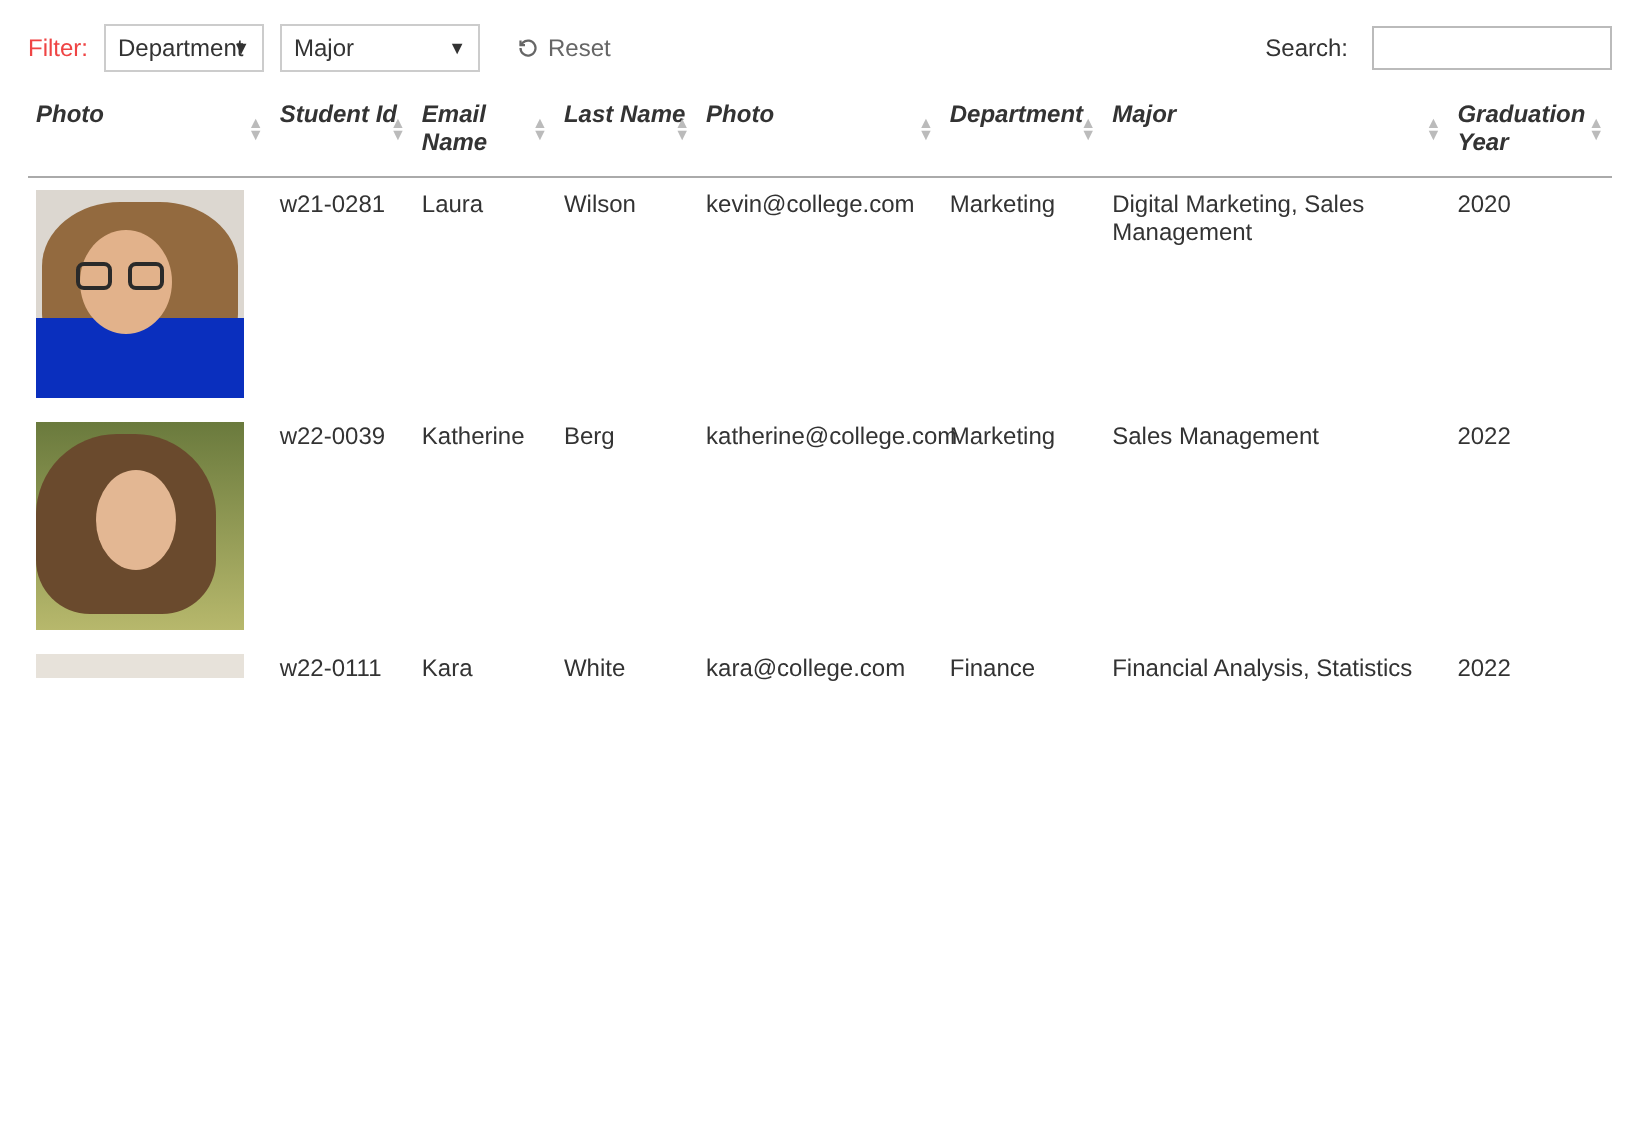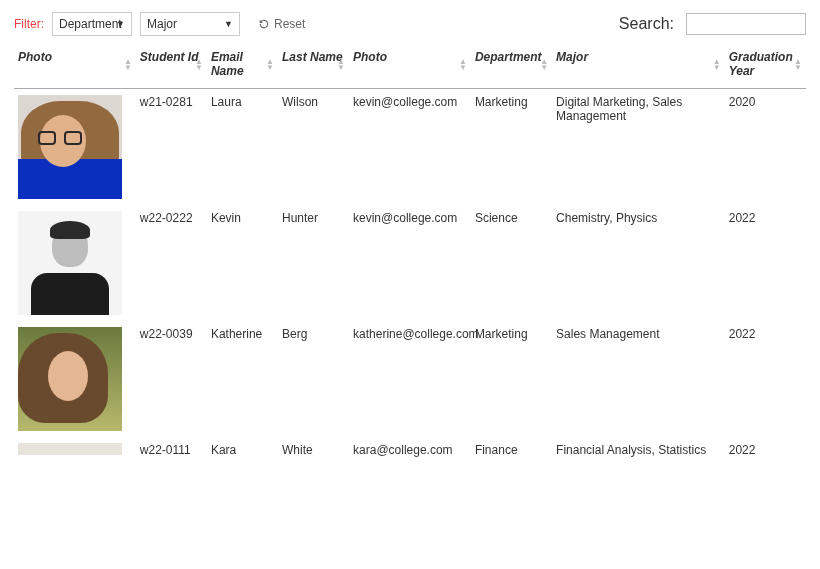--- a/index.html
+++ b/index.html
@@ -36,21 +36,21 @@
   }
   .dept-select { width: 80px; }
   .major-select { width: 100px; }
   .reset-btn {
     background: none; border: none; cursor: pointer;
     font-size: 12px; color: #666; display: inline-flex; align-items: center; gap: 4px;
     padding: 2px 4px; margin-left: 6px;
   }
   .reset-btn svg { width: 12px; height: 12px; }
   .spacer { flex: 1; }
-  .search-label { font-size: 16px; color:#333; margin-right: 4px;}
+  .search-label { font-size: 12px; color:#333; margin-right: 4px;}
   .search-input {
     width: 120px; height: 22px; border: 1px solid #bbb; padding: 2px 4px; font-size: 12px;
   }
   table.data {
     width: 100%;
     border-collapse: collapse;
     table-layout: fixed;
   }
   table.data thead th {
     text-align: left;
@@ -208,37 +208,20 @@
             <div class="ph gl g2"></div>
           </div>
         </td>
         <td>w21-0281</td>
         <td>Laura</td>
         <td>Wilson</td>
         <td>kevin@college.com</td>
         <td>Marketing</td>
         <td>Digital Marketing, Sales Management</td>
         <td>2020</td>
-      </tr>
-      <tr>
-        <td class="photo-cell">
-          <div class="photo kevin" style="height:104px;">
-            <div class="ph bg"></div>
-            <div class="ph body"></div>
-            <div class="ph head"></div>
-            <div class="ph hair"></div>
-          </div>
-        </td>
-        <td>w22-0222</td>
-        <td>Kevin</td>
-        <td>Hunter</td>
-        <td>kevin@college.com</td>
-        <td>Science</td>
-        <td>Chemistry, Physics</td>
-        <td>2022</td>
       </tr>
       <tr>
         <td class="photo-cell">
           <div class="photo kath" style="height:104px;">
             <div class="ph bg"></div>
             <div class="ph hair"></div>
             <div class="ph face"></div>
           </div>
         </td>
         <td>w22-0039</td>

